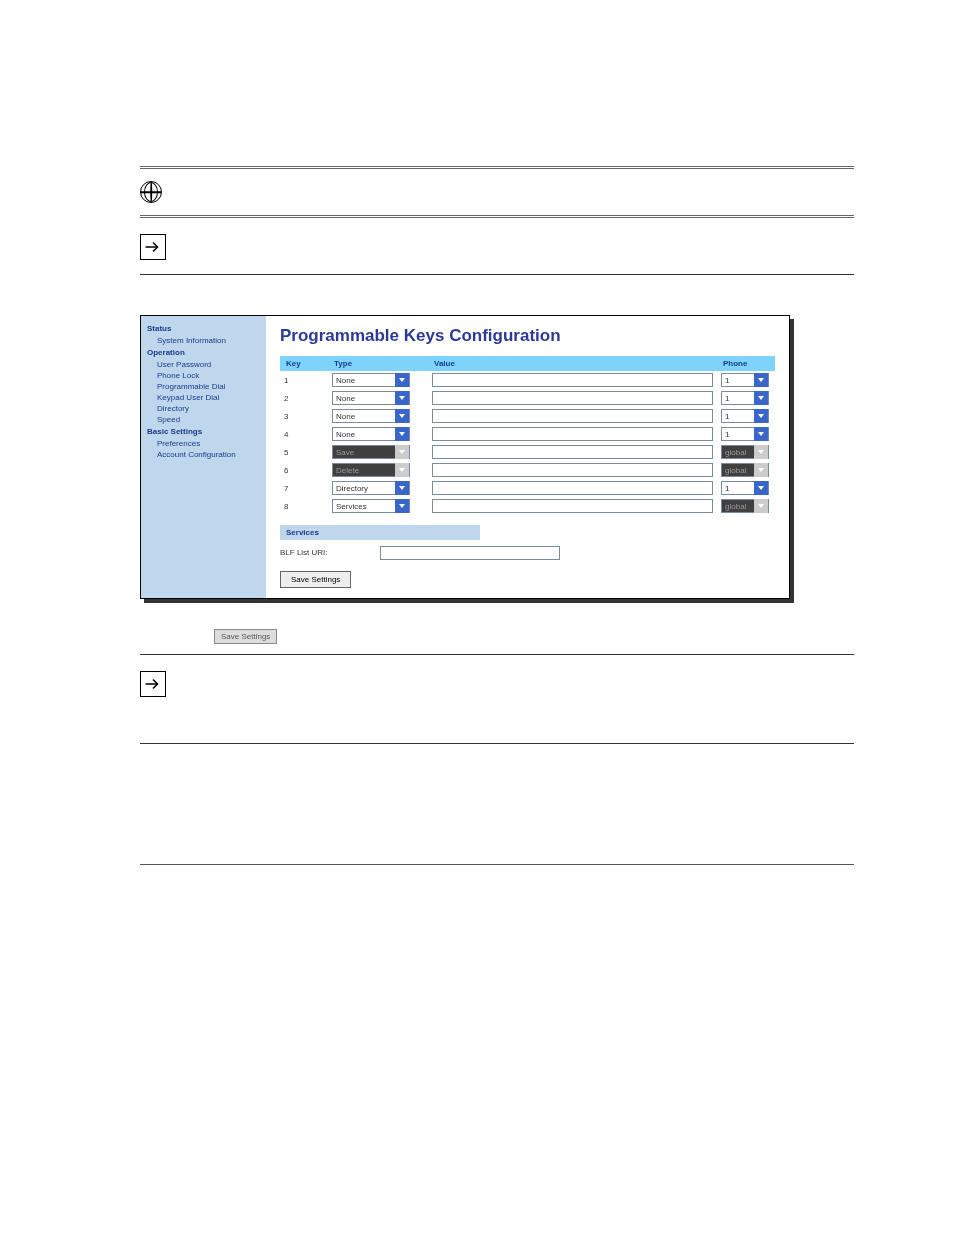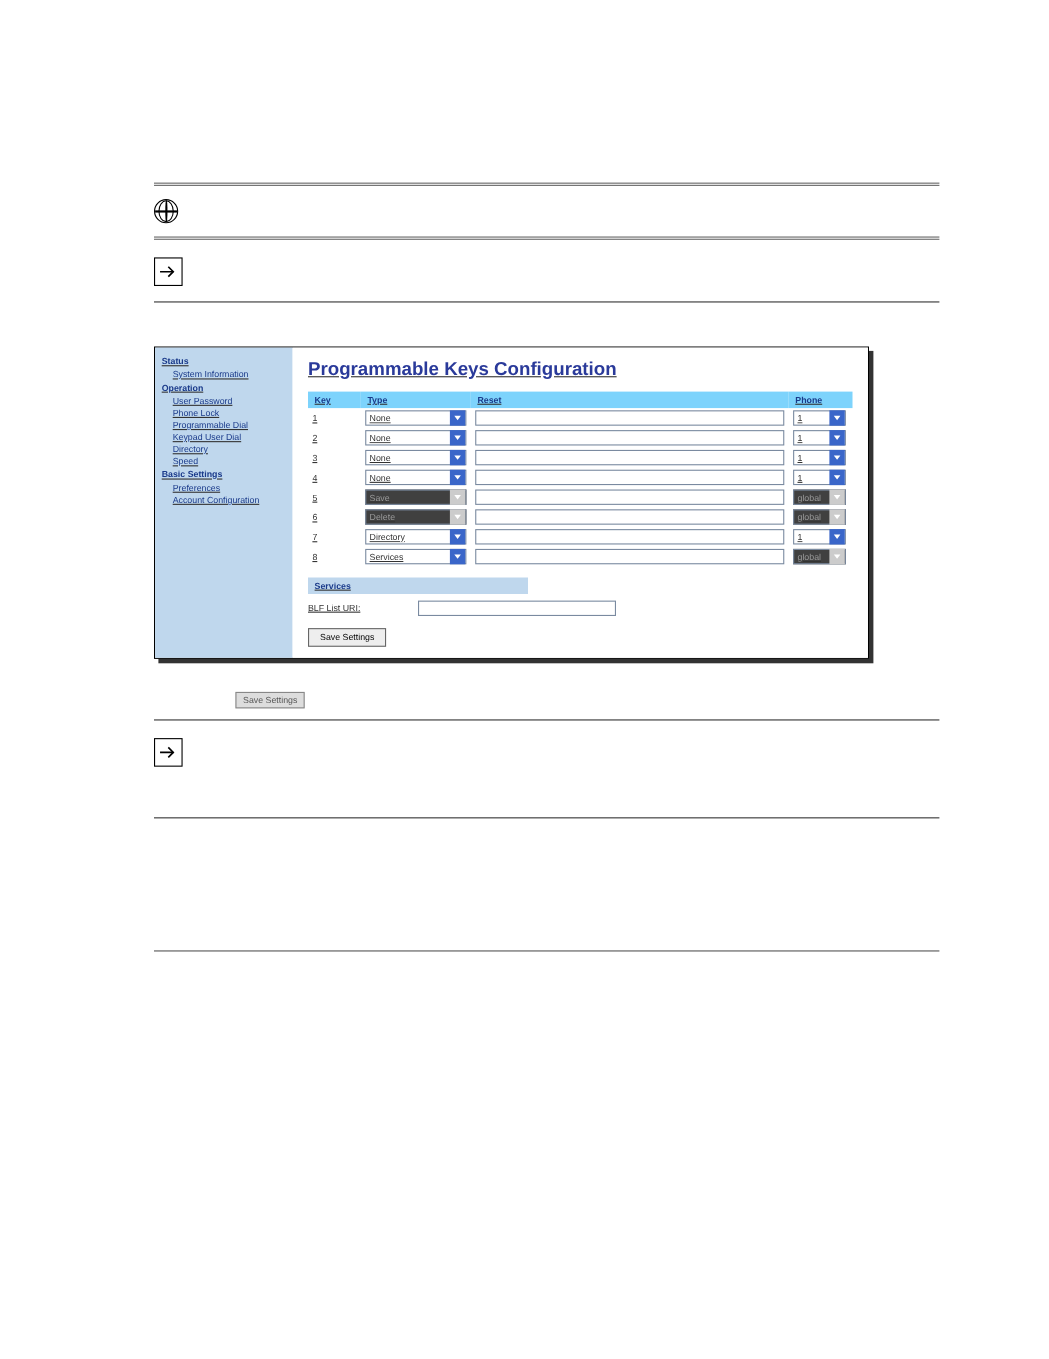--- a/index.html
+++ b/index.html
@@ -8,35 +8,35 @@
   .section-rule { border-top: 3px double #666; margin: 6px 0; }
   .section-row { display: flex; align-items: center; gap: 10px; padding: 6px 0; }
   .globe-icon { width: 22px; height: 22px; border: 1.8px solid #000; border-radius: 50%; position: relative; flex-shrink: 0; }
   .globe-icon::before { content:""; position:absolute; left:50%; top:0; bottom:0; width:1.5px; background:#000; transform:translateX(-50%); border-radius:50%; }
   .globe-icon::after { content:""; position:absolute; top:50%; left:0; right:0; height:1.5px; background:#000; transform:translateY(-50%); }
   .globe-inner { position:absolute; top:0; bottom:0; left:3px; right:3px; border:1.2px solid #000; border-radius:50%; }
   .arrow-box { width: 26px; height: 26px; border: 1.5px solid #000; display:flex; align-items:center; justify-content:center; flex-shrink:0; }
   .arrow-box svg { width:18px; height:18px; }
   .thin-rule { border-top:1px solid #333; margin: 8px 0; }
   
-  .embed-wrap { margin: 40px 16px 20px 0; box-shadow: 4px 4px 0 rgba(0,0,0,.8); background:#fff; border:1px solid #000; width: 650px; text-decoration: underline; }
+  .embed-wrap { margin: 40px 16px 20px 0; box-shadow: 4px 4px 0 rgba(0,0,0,.8); background:#fff; border:1px solid #000; width: 650px; }
   .embed { display:flex; min-height: 260px; }
   .sidebar { width: 125px; background:#bfd7ed; padding: 6px 0; font-size: 8px; }
   .sidebar .hdr { color:#1a3a8a; font-weight:bold; padding: 2px 6px; }
   .sidebar .itm { color:#1a3a8a; padding: 1px 6px 1px 16px; cursor:pointer; }
   .mainpane { flex:1; padding: 10px 14px; background:#fff; }
   .pane-title { color:#2a3a9a; font-weight:bold; font-size: 17px; margin-bottom: 10px; }
   table.keys { width:100%; border-collapse: collapse; font-size:8px; }
   table.keys th { text-align:left; background:#7dd3fc; color:#1a3a8a; font-weight:bold; padding:3px 6px; }
   table.keys td { padding:2px 4px; }
   .key-col { width: 48px; }
   .type-col { width: 100px; }
   .value-col { }
   .line-col { width: 58px; }
-  .mini-select { display:flex; align-items:center; border:1px solid #7a8aa0; height:14px; background:#fff; width: 92px; }
+  .mini-select { display:flex; align-items:center; border:1px solid #7a8aa0; height:14px; background:#fff; width: 78px; }
   .mini-select.disabled { background:#404040; color:#9a9a9a; }
   .mini-select .sel-text { flex:1; padding:0 3px; font-size:8px; overflow:hidden; white-space:nowrap; }
   .mini-select .sel-btn { width:14px; height:14px; background:#3a66c9; display:flex; align-items:center; justify-content:center; flex-shrink:0; }
   .mini-select .sel-btn.disabled { background:#ccc; }
   .mini-select .sel-btn::after { content:""; width:0; height:0; border-left:3px solid transparent; border-right:3px solid transparent; border-top:4px solid #fff; }
   .mini-select.sm { width: 48px; }
   .value-input { width: 100%; height:14px; border:1px solid #7a8aa0; background:#fff; font-size:8px; padding:0 3px; }
   .services-label { font-size:8px; padding: 4px 0; }
   .svc-block { margin-top: 10px; }
   .svc-hdr { display:flex; }
@@ -88,21 +88,21 @@
         <div class="itm">Account Configuration</div>
       </div>
 
       <div class="mainpane">
         <div class="pane-title">Programmable Keys Configuration</div>
         <table class="keys">
           <thead>
             <tr>
               <th class="key-col">Key</th>
               <th class="type-col">Type</th>
-              <th class="value-col">Reset</th>
+              <th class="value-col">Value</th>
               <th class="line-col">Phone</th>
             </tr>
           </thead>
           <tbody id="keys-tbody">
               <tr>
                 <td>1</td>
                 <td>
                   <div class="mini-select">
                     <span class="sel-text">None</span>
                     <span class="sel-btn"></span>

